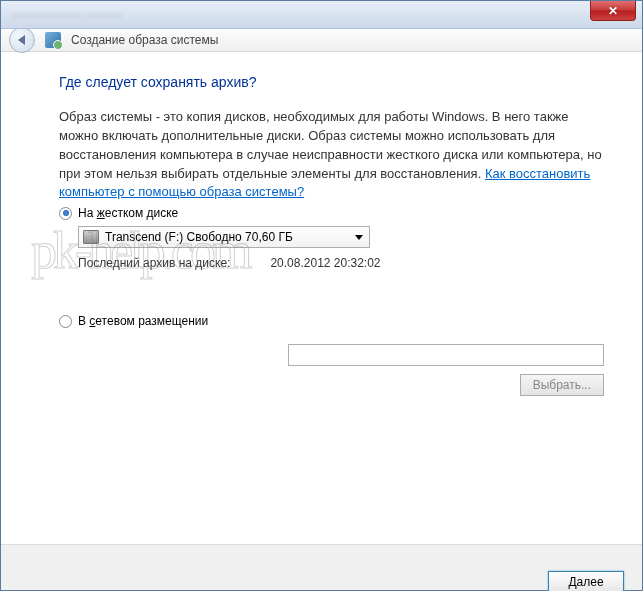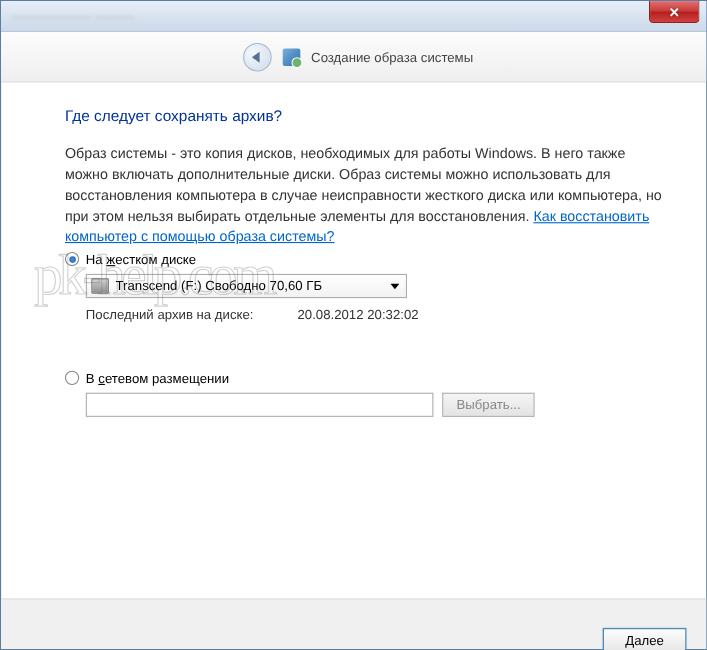--- a/index.html
+++ b/index.html
@@ -5,49 +5,49 @@
 * { box-sizing: border-box; margin: 0; padding: 0; font-family: "Segoe UI", Tahoma, sans-serif; }
 body { width: 643px; height: 591px; background: #fff; position: relative; overflow: hidden; }
 
 .window-chrome { width: 643px; height: 591px; border: 1px solid #5a7ca0; background: #fff; position: relative; }
 
 .titlebar { height: 28px; background: linear-gradient(to bottom, #e8eef7 0%, #d9e3f0 50%, #cdd9ea 100%); border-bottom: 1px solid #b0c0d8; position: relative; display: flex; align-items: center; }
 .titlebar-text { color: #888; font-size: 12px; margin-left: 10px; filter: blur(2px); opacity: .6; }
 .close-btn { position: absolute; right: 6px; top: 0; width: 46px; height: 20px; background: linear-gradient(to bottom, #e27070 0%, #c83a3a 48%, #b51e1e 52%, #d04040 100%); border: 1px solid #8a2020; border-top: none; border-bottom-left-radius: 4px; border-bottom-right-radius: 4px; display: flex; align-items: center; justify-content: center; cursor: pointer; }
 .close-x { color: #fff; font-size: 12px; font-weight: bold; text-shadow: 0 0 2px rgba(0,0,0,.4); }
 
-.header { height: 46px; background: linear-gradient(to bottom, #fcfcfc, #efefef); border-bottom: 1px solid #d8d8d8; display: flex; align-items: center; padding-left: 8px; gap: 10px; justify-content: center; }
+.header { height: 23px; background: linear-gradient(to bottom, #fcfcfc, #efefef); border-bottom: 1px solid #d8d8d8; display: flex; align-items: center; padding-left: 8px; gap: 10px; }
 .back-btn { width: 26px; height: 26px; border-radius: 50%; background: radial-gradient(circle at 30% 30%, #f3f7fc, #cfdcec); border: 1px solid #a8b7cc; display: flex; align-items: center; justify-content: center; cursor: pointer; }
 .back-arrow { width: 0; height: 0; border-top: 5px solid transparent; border-bottom: 5px solid transparent; border-right: 7px solid #5a7090; margin-right: 2px; }
 .hdr-icon { width: 16px; height: 16px; background: linear-gradient(135deg, #7ab0e0, #2b6ea8); border-radius: 2px; position: relative; }
 .hdr-icon::after { content: ""; position: absolute; right: -2px; bottom: -2px; width: 8px; height: 8px; background: #6fb36f; border-radius: 50%; border: 1px solid #fff; }
 .hdr-title { font-size: 12px; color: #444; }
 
 .content { padding: 22px 38px 0 58px; }
 .heading { color: #003399; font-size: 14px; font-weight: normal; margin-bottom: 18px; }
 .para { font-size: 13px; color: #333; line-height: 1.45; }
 .link { color: #0066cc; text-decoration: underline; cursor: pointer; }
 
 .option-group { margin-top: 4px; margin-bottom: 20px; }
-.radio-row { display: flex; align-items: flex-start; gap: 6px; margin-bottom: 6px; }
+.radio-row { display: flex; align-items: center; gap: 6px; margin-bottom: 6px; }
 .radio { width: 13px; height: 13px; border-radius: 50%; border: 1px solid #888; background: #fff; display: flex; align-items: center; justify-content: center; flex-shrink: 0; cursor: pointer; }
 .radio.sel::after { content: ""; width: 6px; height: 6px; border-radius: 50%; background: radial-gradient(circle, #4a8de0, #1b5fb0); }
 .radio-label { font-size: 12px; color: #000; }
 .radio-label u { text-decoration: underline; }
 
 .combo { margin-left: 19px; width: 292px; height: 22px; border: 1px solid #abadb3; background: linear-gradient(#fff, #f2f2f2); display: flex; align-items: center; padding: 0 4px; font-size: 12px; cursor: pointer; position: relative; }
 .combo-icon { width: 16px; height: 14px; margin-right: 6px; background: linear-gradient(#d0d0d0, #909090); border: 1px solid #777; border-radius: 1px; flex-shrink: 0; }
 .combo-icon.dvd { background: radial-gradient(circle, #fff 20%, #a8d0f0 35%, #e0e0e0 70%); border-radius: 50%; border: 1px solid #888; }
 .combo-text { flex: 1; color: #000; }
 .combo-arrow { width: 0; height: 0; border-left: 4px solid transparent; border-right: 4px solid transparent; border-top: 5px solid #000; margin-right: 2px; }
 .combo.disabled { background: #f0f0f0; color: #666; }
 
 .lastrow { margin-left: 19px; margin-top: 8px; font-size: 12px; color: #333; display: flex; gap: 40px; }
 
-.net-row { display: flex; align-items: flex-end; gap: 8px; margin-left: 19px; margin-top: 6px; }
+.net-row { display: flex; align-items: flex-end; gap: 8px; margin-left: 19px; margin-top: 16px; flex-direction: column; }
 .textbox { width: 316px; height: 22px; border: 1px solid #abadb3; background: #fff; padding: 0 4px; font-size: 12px; color: #333; }
 .browse-btn { height: 22px; padding: 0 12px; font-size: 12px; border: 1px solid #acacac; background: linear-gradient(#f5f5f5, #e3e3e3); color: #888; cursor: default; }
 
 .footer { position: absolute; bottom: 0; left: 0; right: 0; height: 46px; background: #f0f0f0; border-top: 1px solid #dcdcdc; display: flex; align-items: center; justify-content: flex-end; padding-right: 18px; gap: 8px; }
 .btn { height: 23px; min-width: 76px; padding: 0 12px; font-size: 12px; border: 1px solid #888; background: linear-gradient(#fdfdfd, #e6e6e6); cursor: pointer; margin-top: 29px; }
 .btn.primary { border: 1px solid #3c7fb1; box-shadow: 0 0 2px #6badda; }
 
 .watermark { position: absolute; top: 220px; left: 30px; right: 0; font-size: 52px; font-family: Georgia, serif; color: rgba(0,0,0,0); -webkit-text-stroke: 1px rgba(120,120,120,.35); pointer-events: none; letter-spacing: -4px; white-space: nowrap; }
 </style>
 </head>

